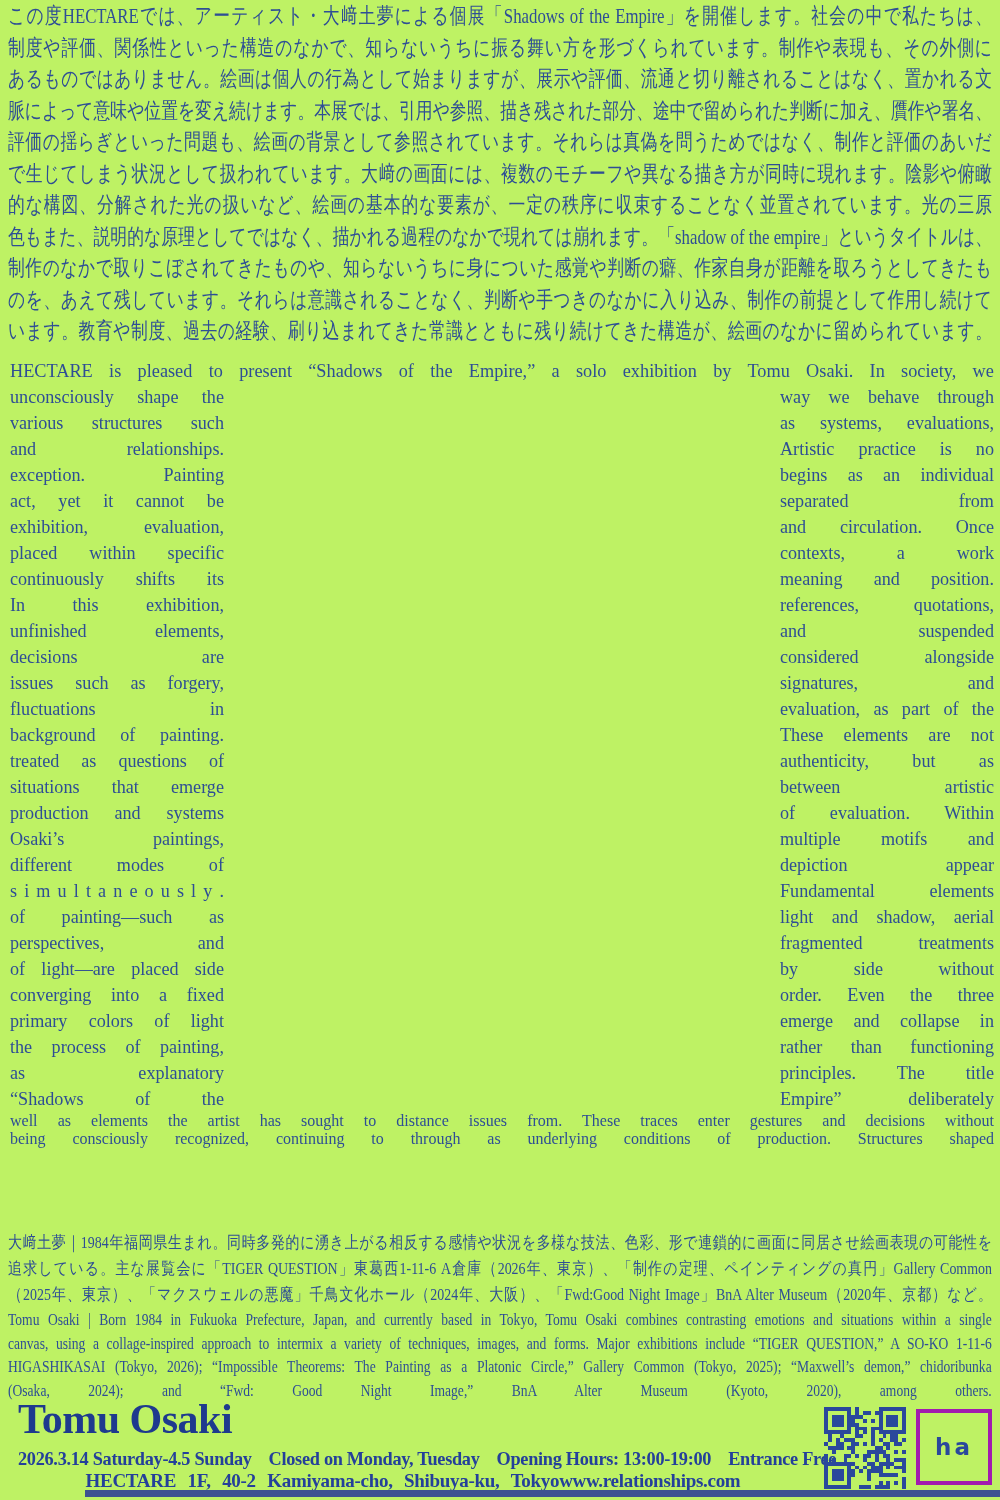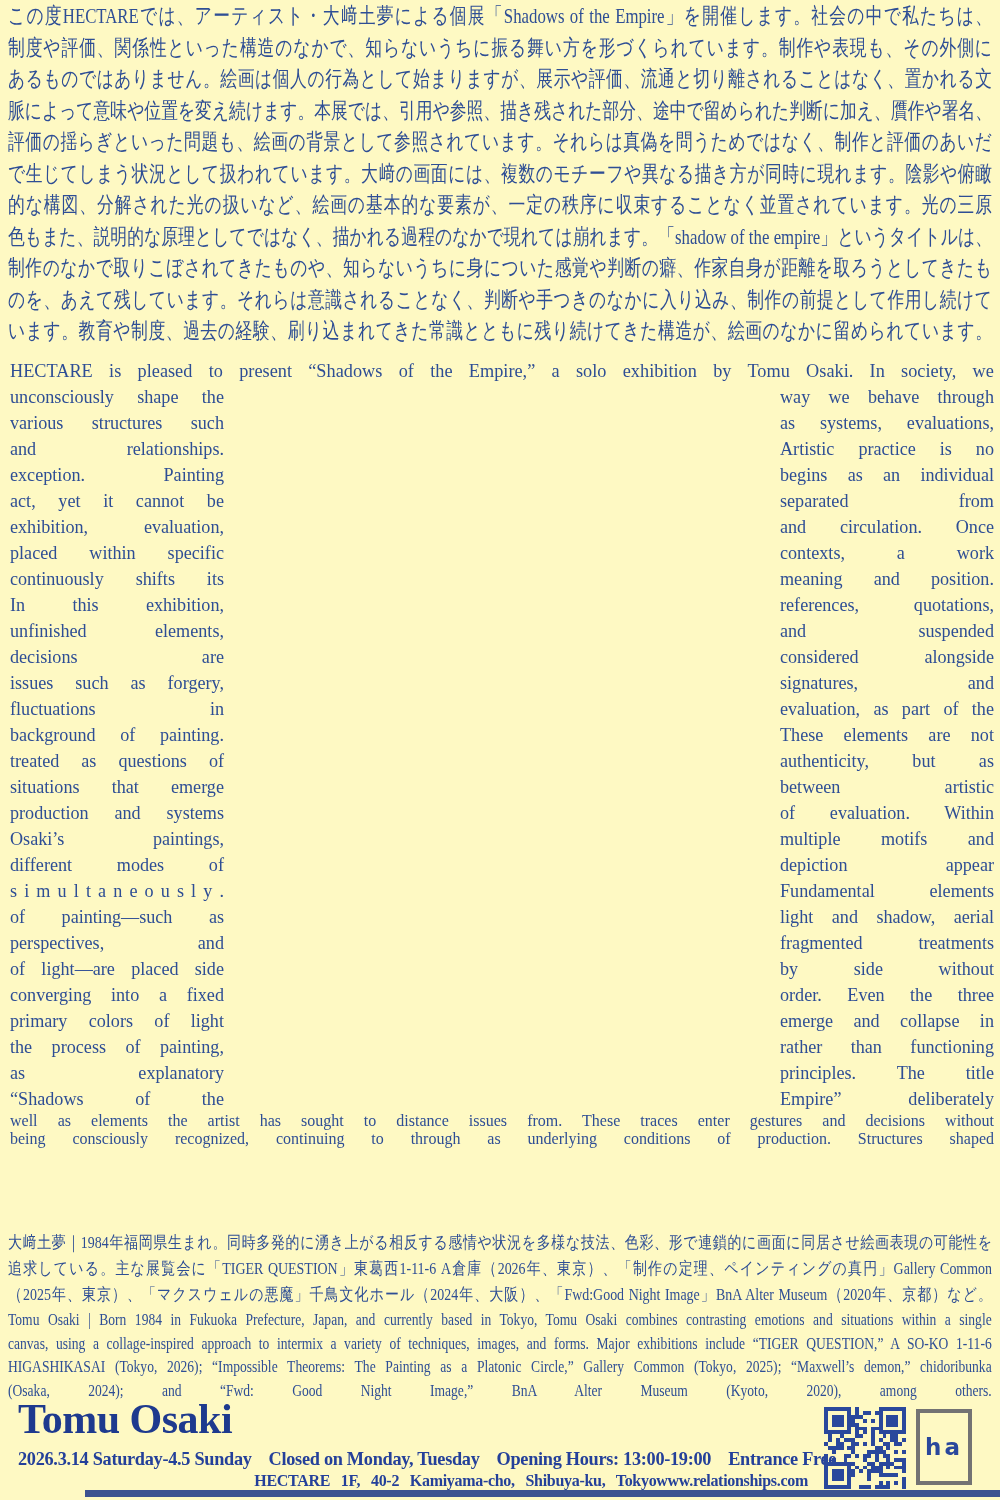--- a/index.html
+++ b/index.html
@@ -1,18 +1,18 @@
 <!DOCTYPE html>
 <html><head>
 <meta charset="utf-8">
 <style>
   html,body{margin:0;padding:0;background:#e8e8e8;}
   .page{
     position:relative;width:1000px;height:1500px;margin:0 auto;
-    background:#fef9c3;overflow:hidden;
+    background:#bef264;overflow:hidden;
     font-family:"Liberation Serif","DejaVu Serif",serif;
     color:#2e4e95;
   }
   .jline{text-align:justify;text-align-last:justify;white-space:nowrap;}
   
   .jp-intro{position:absolute;top:0;left:8px;}
   .jp-intro .jline{
     font-size:22px;line-height:31.5px;width:1290px;
     transform:scaleX(0.7628);transform-origin:0 0;
   }
@@ -46,29 +46,29 @@
     color:#1e3a8e;white-space:nowrap;
   }
   .info1{
     position:absolute;left:18px;top:1449px;width:800px;
     font-size:18.3px;font-weight:bold;letter-spacing:-0.3px;line-height:21px;
     color:#24409a;white-space:nowrap;
   }
   .info1 .jline{display:inline;text-align:right;text-align-last:left;margin-right:17px;}
   .info2{
     position:absolute;left:18px;top:1470px;width:790px;
-    display:flex;justify-content:flex-end;
-    font-size:16px;font-weight:bold;letter-spacing:-0.3px;line-height:21px;
+    display:flex;justify-content:center;
+    font-size:19px;font-weight:bold;letter-spacing:-0.3px;line-height:21px;
     color:#24409a;white-space:nowrap;
   }
   .info2 .venue{word-spacing:7px;}
   .qr{position:absolute;left:824px;top:1407px;width:82px;height:82px;line-height:0;}
   .ha-box{
-    position:absolute;left:916px;top:1409px;width:56px;height:76px;
-    box-sizing:border-box;border:4px solid #737373;
+    position:absolute;left:916px;top:1409px;width:76px;height:76px;
+    box-sizing:border-box;border:4px solid #a21caf;
     display:flex;align-items:center;justify-content:center;
     font-family:"DejaVu Sans","Liberation Sans",sans-serif;
     font-weight:bold;font-size:23px;letter-spacing:3px;color:#2a489c;
   }
   .strip{position:absolute;left:85px;right:0;top:1490px;height:7px;background:#3d5390;}
 </style>
 </head>
 <body>
 
 <div class="page">

